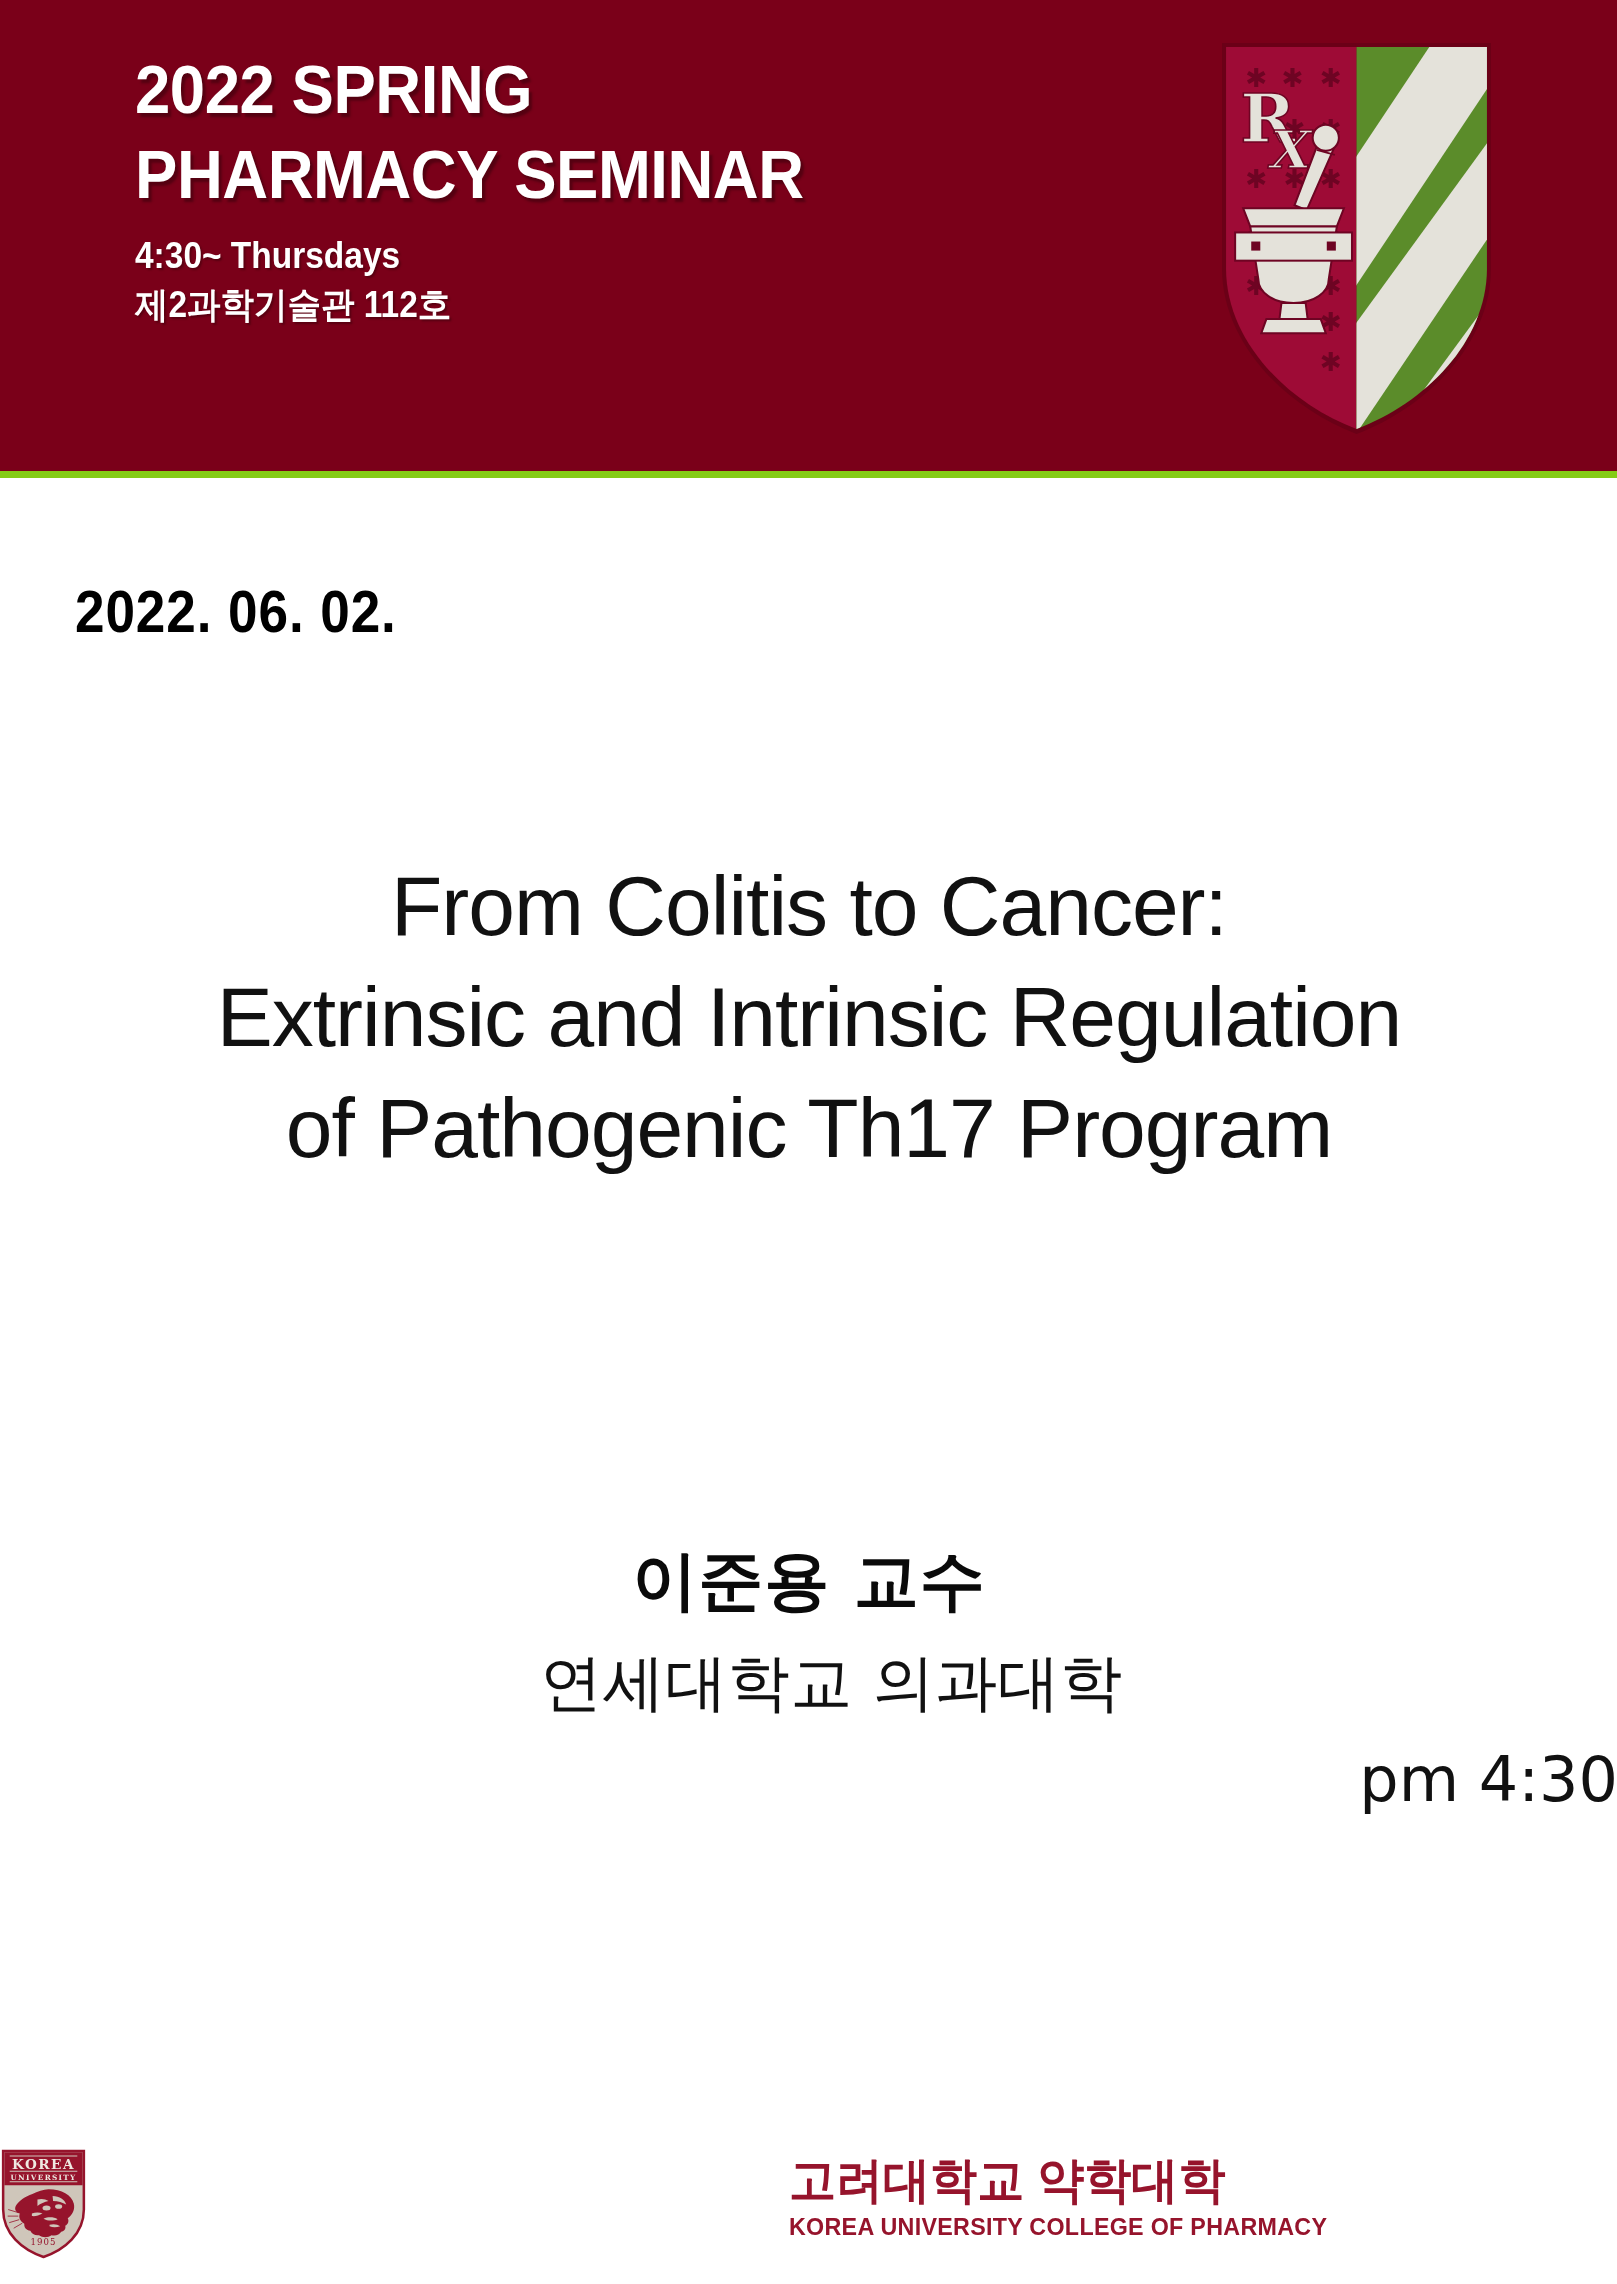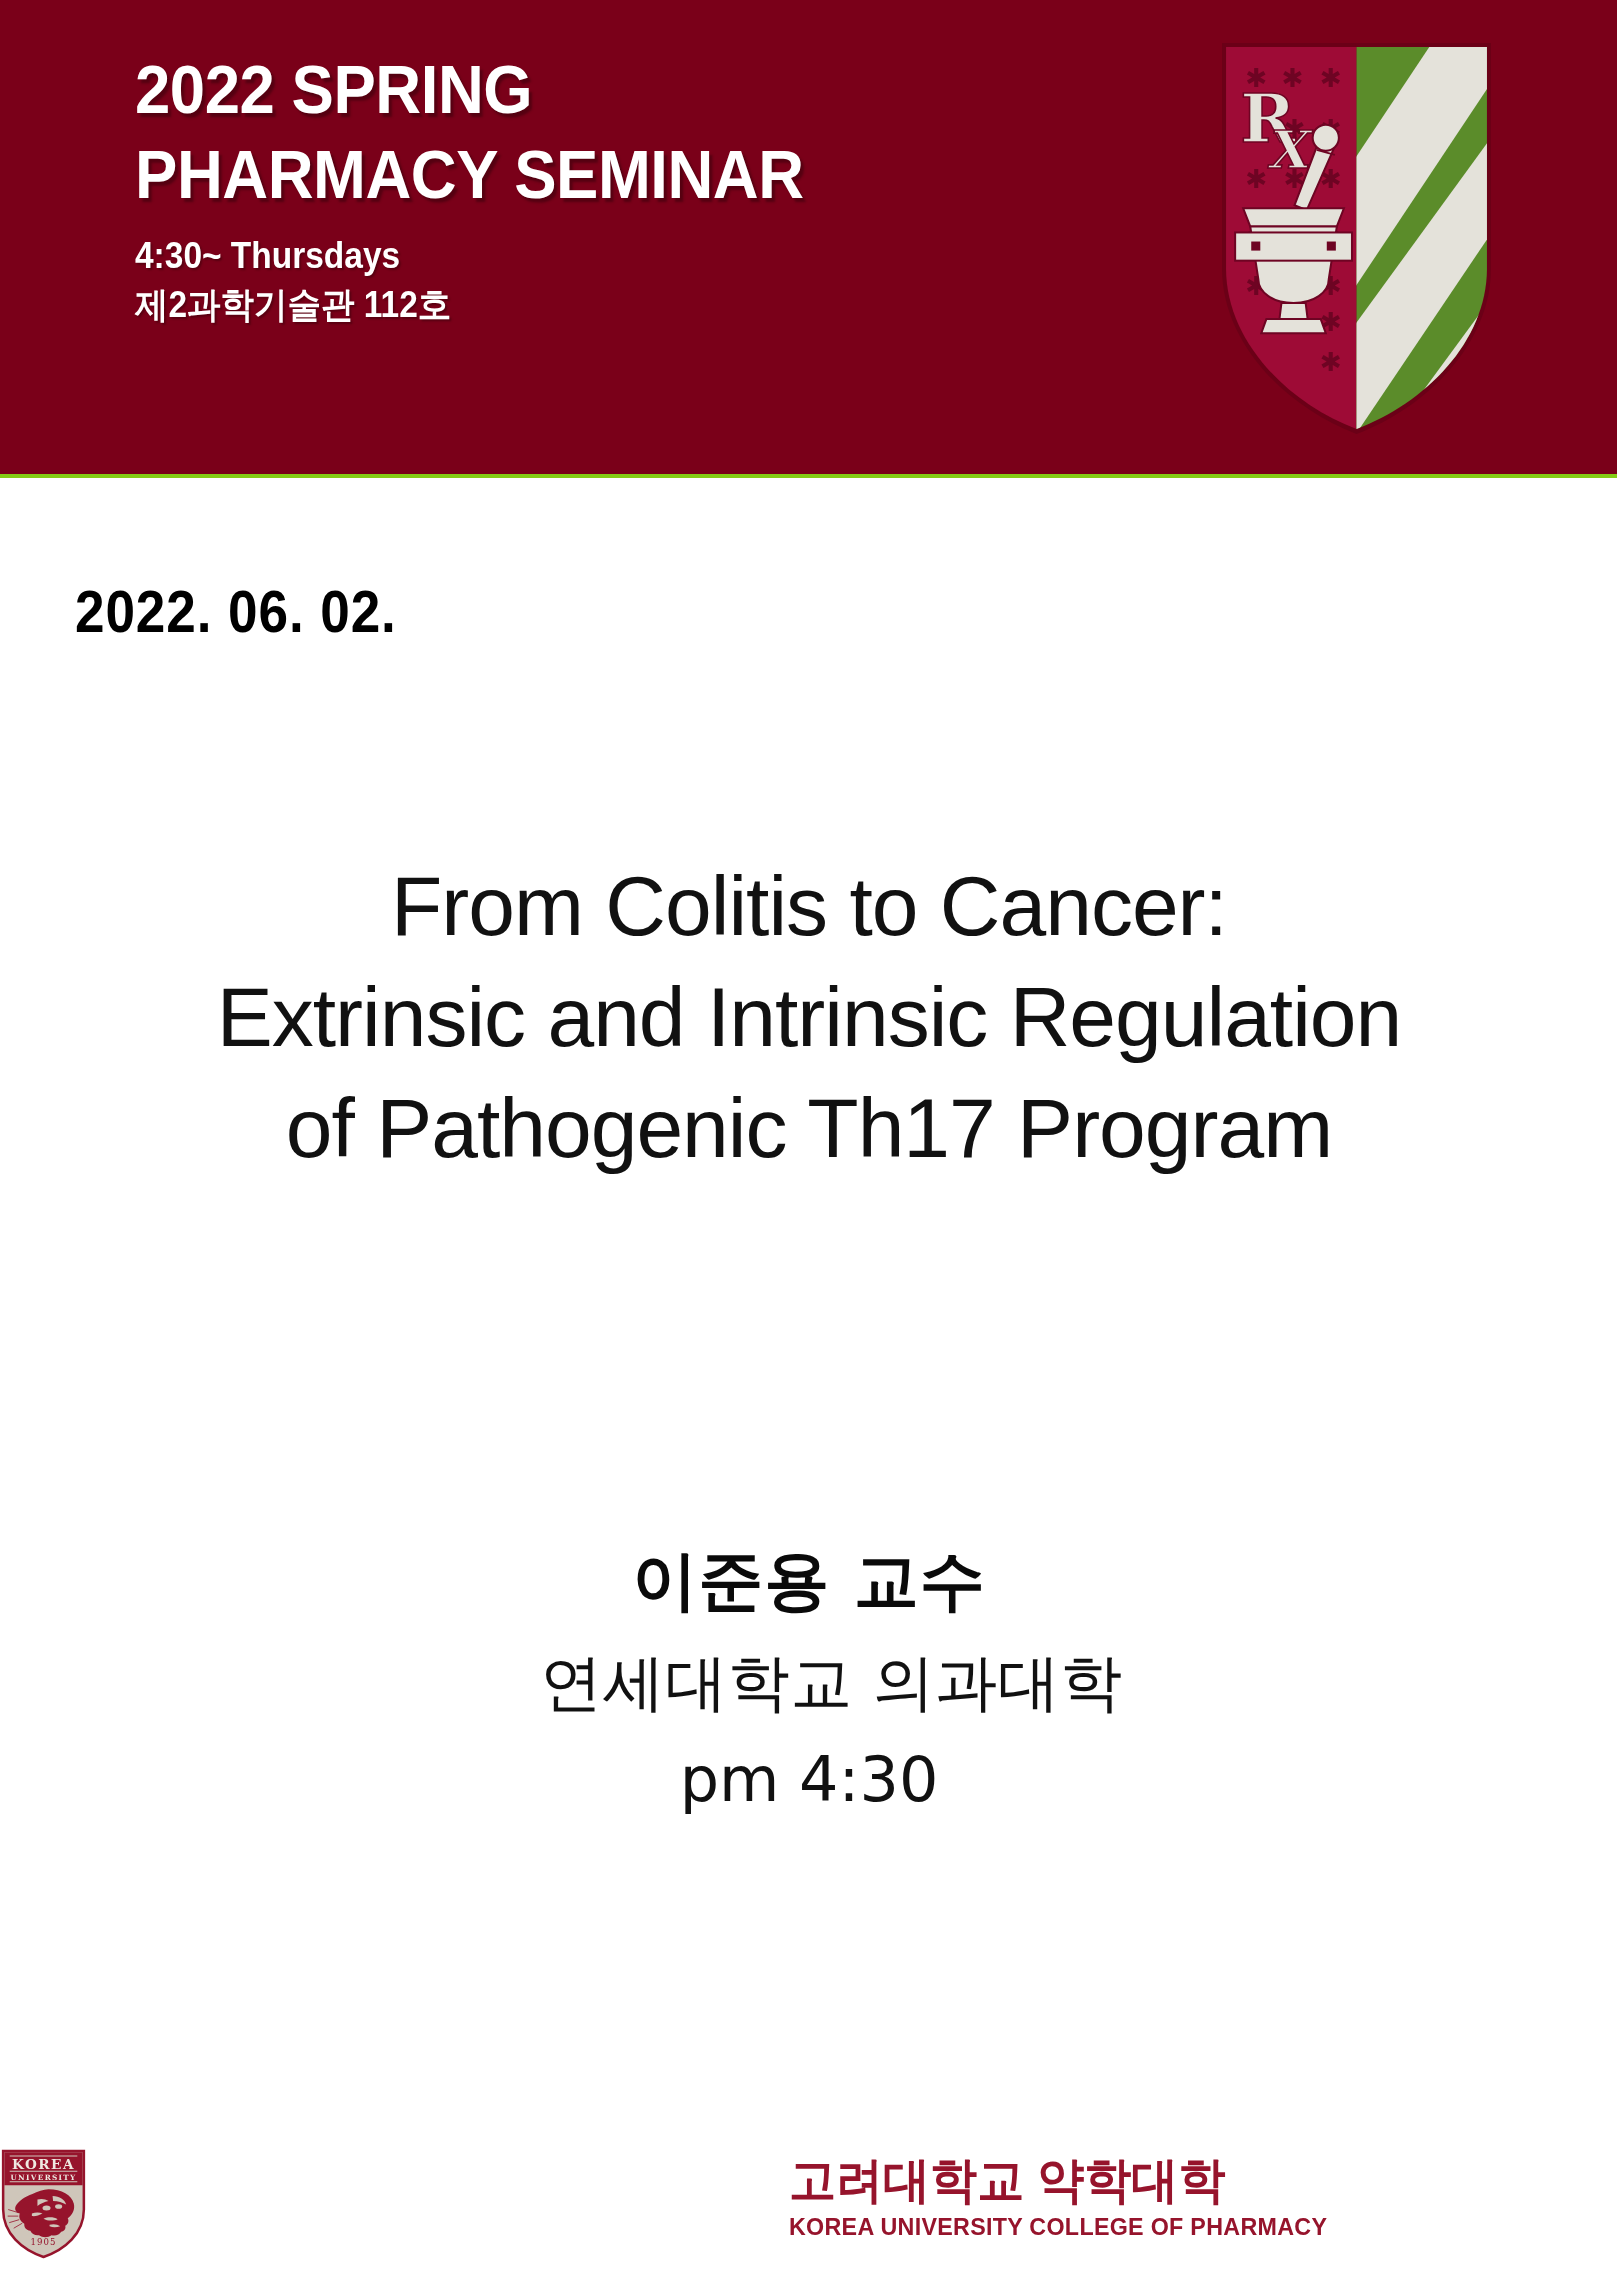--- a/index.html
+++ b/index.html
@@ -17,21 +17,21 @@
 
   
   .header-band {
     position: absolute;
     left: 0;
     top: 0;
     width: 1618px;
     height: 478px;
     background: #7A0019;
     box-sizing: border-box;
-    border-bottom: 4px solid #84cc16;
+    border-bottom: 7px solid #84cc16;
   }
   .header-text-block {
     position: absolute;
     left: 135px;
     top: 48px;
     width: 1007px;
   }
   .header-title-line {
     font-family: "Liberation Sans Narrow", "Liberation Sans", "DejaVu Sans Condensed", sans-serif;
     font-weight: bold;
@@ -130,20 +130,21 @@
     padding-left: 45px;
   }
   .speaker-time {
     font-family: "DejaVu Sans", "Liberation Sans", sans-serif;
     font-weight: 400;
     font-size: 62px;
     line-height: 1.0;
     color: #111111;
     letter-spacing: 0px;
     margin-top: 35px;
+    text-align: right;
   }
 
   
   .footer-logo {
     position: absolute;
     left: 0;
     top: 2149px;
     width: 1344px;
     display: flex;
     justify-content: space-between;

